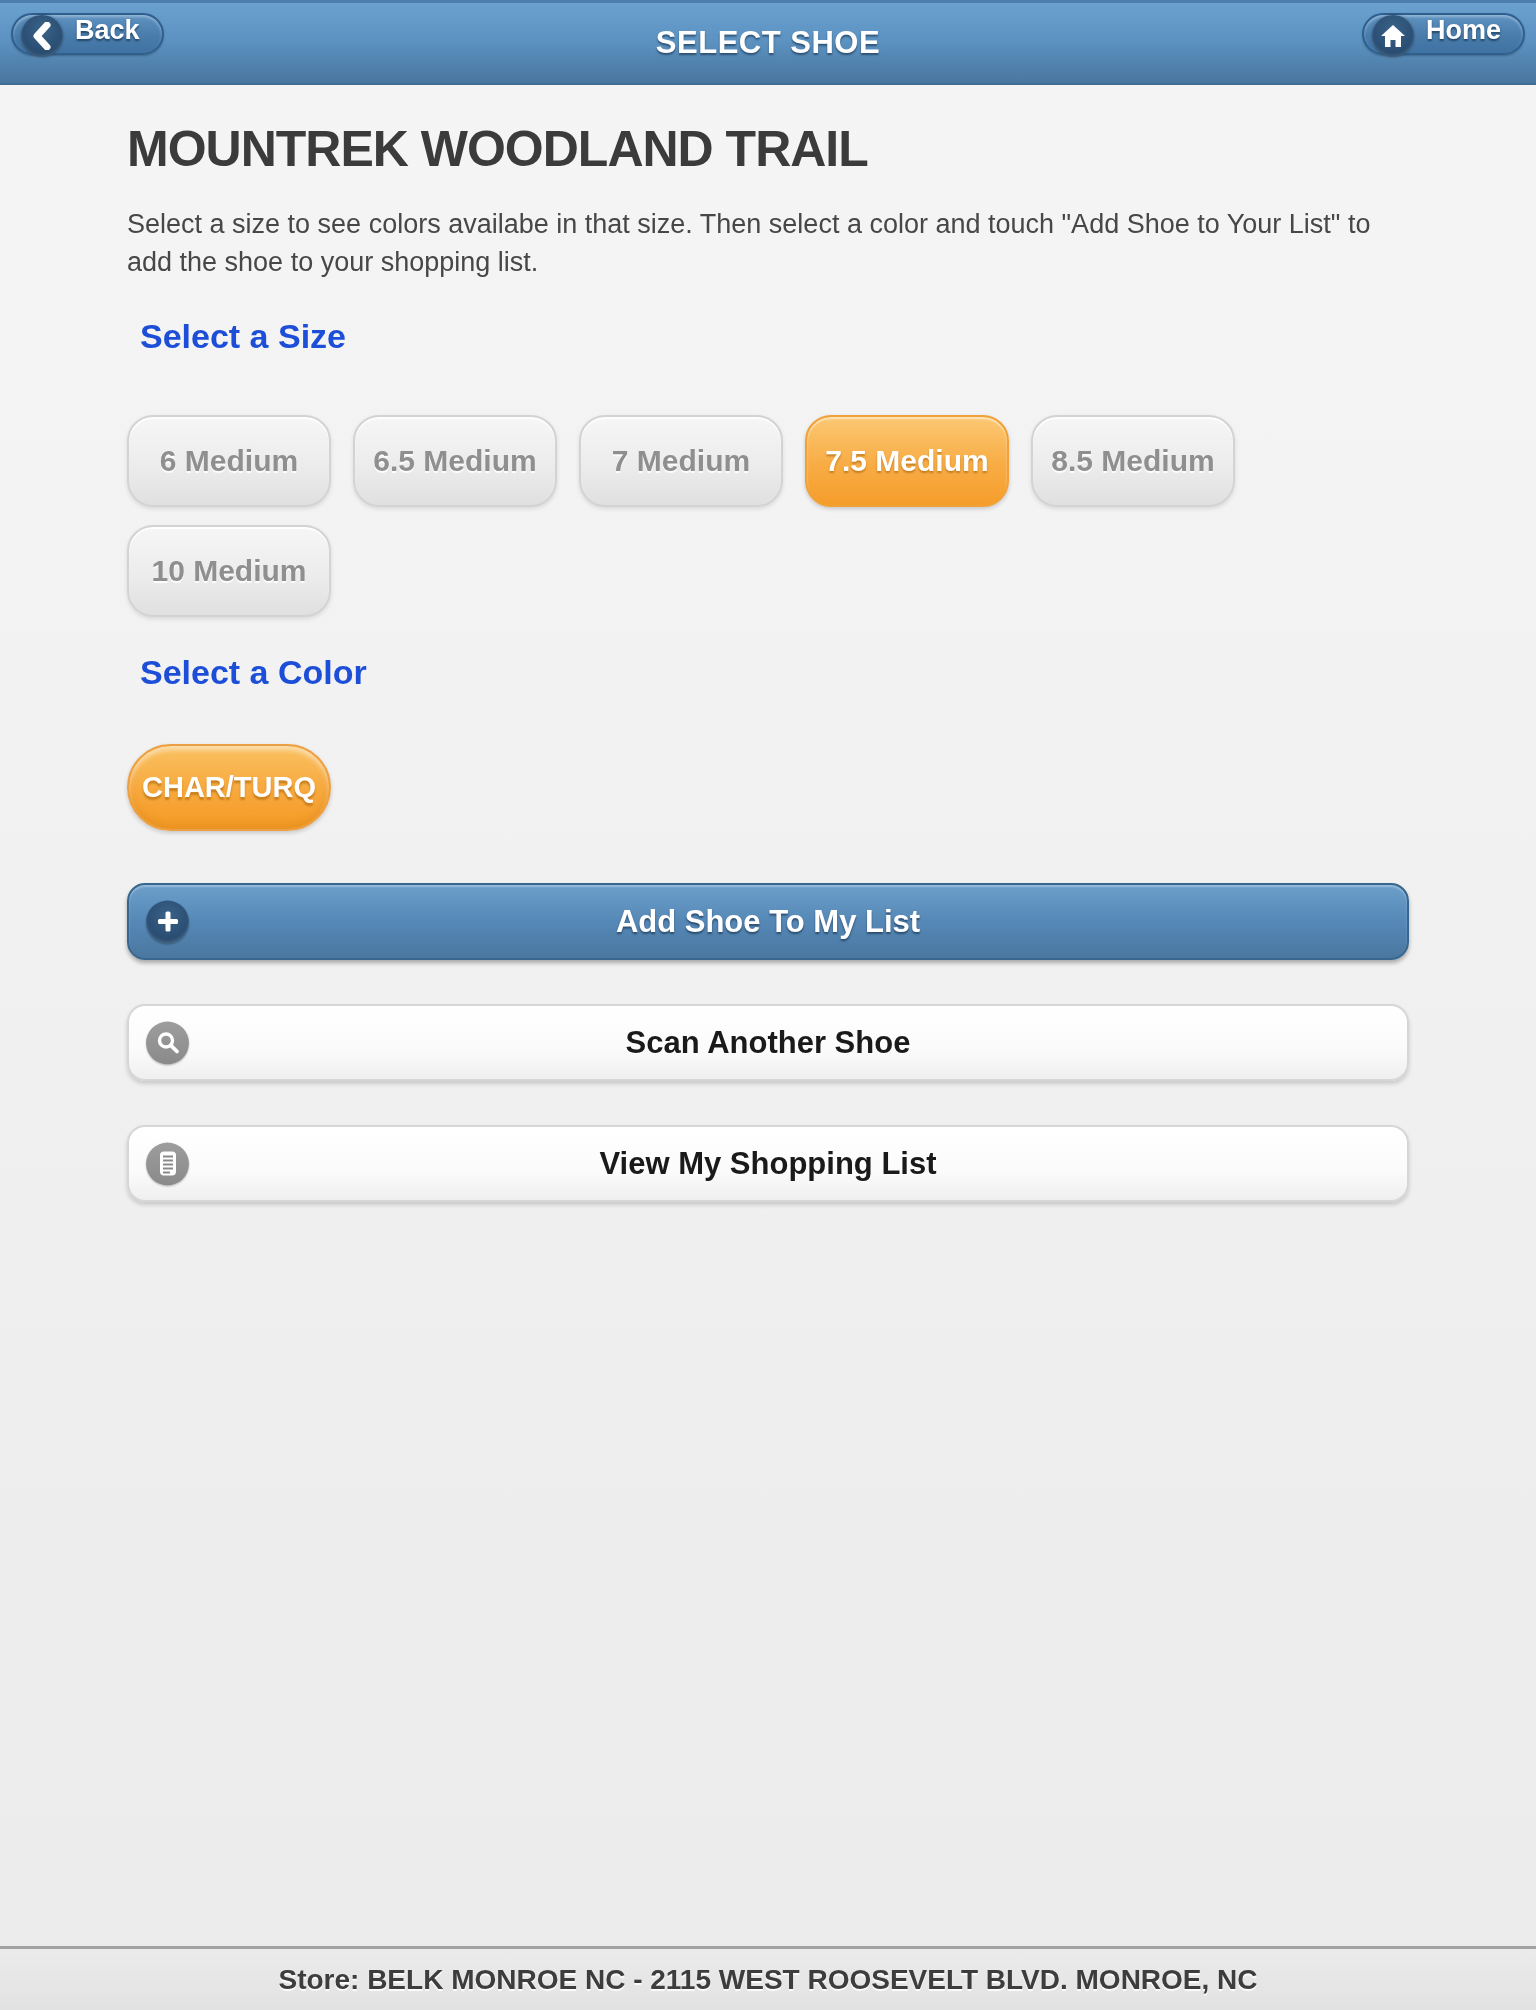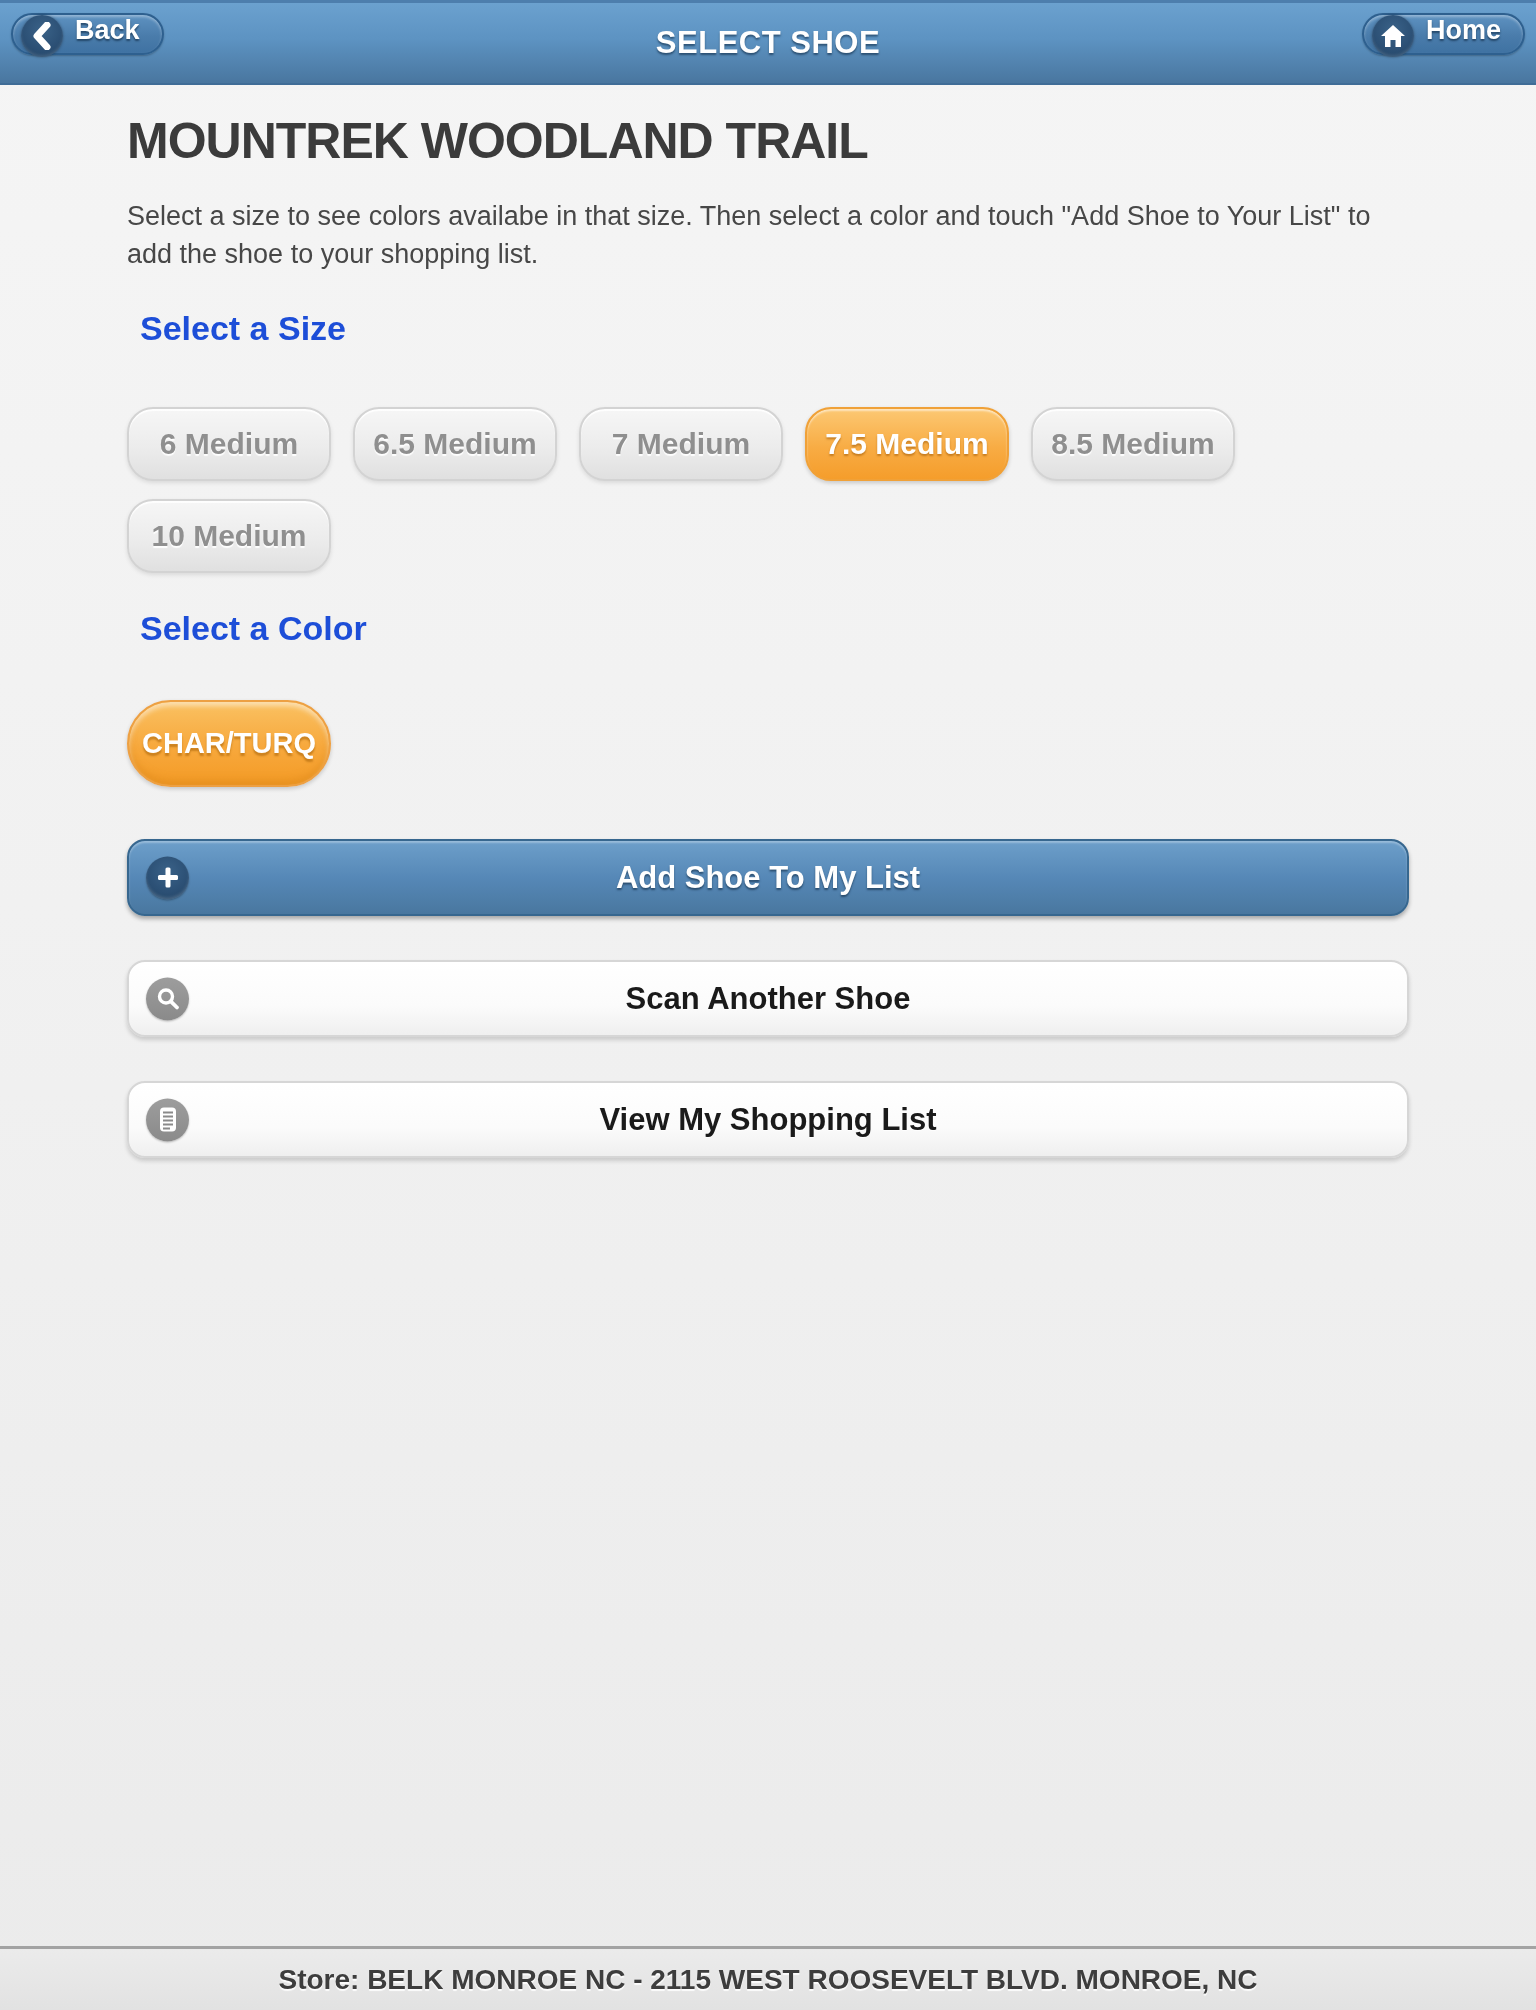--- a/index.html
+++ b/index.html
@@ -39,40 +39,40 @@
     background: radial-gradient(circle at 50% 35%, #3a6288 0%, #2b4f74 60%, #234463 100%);
     box-shadow: 0 0 3px rgba(0,0,0,0.35), inset 0 -2px 3px rgba(255,255,255,0.12);
     display:flex; align-items:center; justify-content:center; flex:0 0 auto;
   }
   .pill-label {
     color:#fff; font-size:27px; font-weight:bold;
     text-shadow:0 2px 2px rgba(10,35,60,0.6);
   }
 
   
-  main { padding:0 127px; }
+  main { padding:8px 127px; }
   h1.product-title {
     padding-top:30px; font-size:50px; line-height:52px; font-weight:bold;
     color:#3b3b3b; letter-spacing:-1px;
   }
   p.instructions {
     margin-top:30px; max-width:1292px;
     font-size:27px; line-height:38px; color:#474747;
   }
   h2.section-heading {
     margin-top:36px; font-size:34px; line-height:38px; font-weight:bold; color:#1d4ed8;margin-left:13px;
   }
   .btn-row {
     display:flex; flex-wrap:wrap; column-gap:22px; row-gap:18px; max-width:1292px;
   }
   .btn-row.sizes { margin-top:60px; }
   .btn-row.colors { margin-top:53px; }
 
   .size-btn {
-    width:204px; height:74px; border-radius:26px; cursor:pointer;
+    width:204px; height:92px; border-radius:26px; cursor:pointer;
     background: linear-gradient(180deg, #f6f6f6 0%, #ececec 55%, #e0e0e0 100%);
     border:2px solid #d3d3d3;
     box-shadow: 0 2px 4px rgba(0,0,0,0.10), inset 0 2px 1px rgba(255,255,255,0.9);
     display:flex; align-items:center; justify-content:center;
     font-size:30px; font-weight:bold; color:#8f8f8f;
     text-shadow:0 2px 1px rgba(255,255,255,0.95);
     font-family:"Liberation Sans", sans-serif;
   }
   .size-btn[data-selected="true"] {
     background: linear-gradient(180deg, #fcc873 0%, #f8ac44 55%, #f59d2b 100%);

